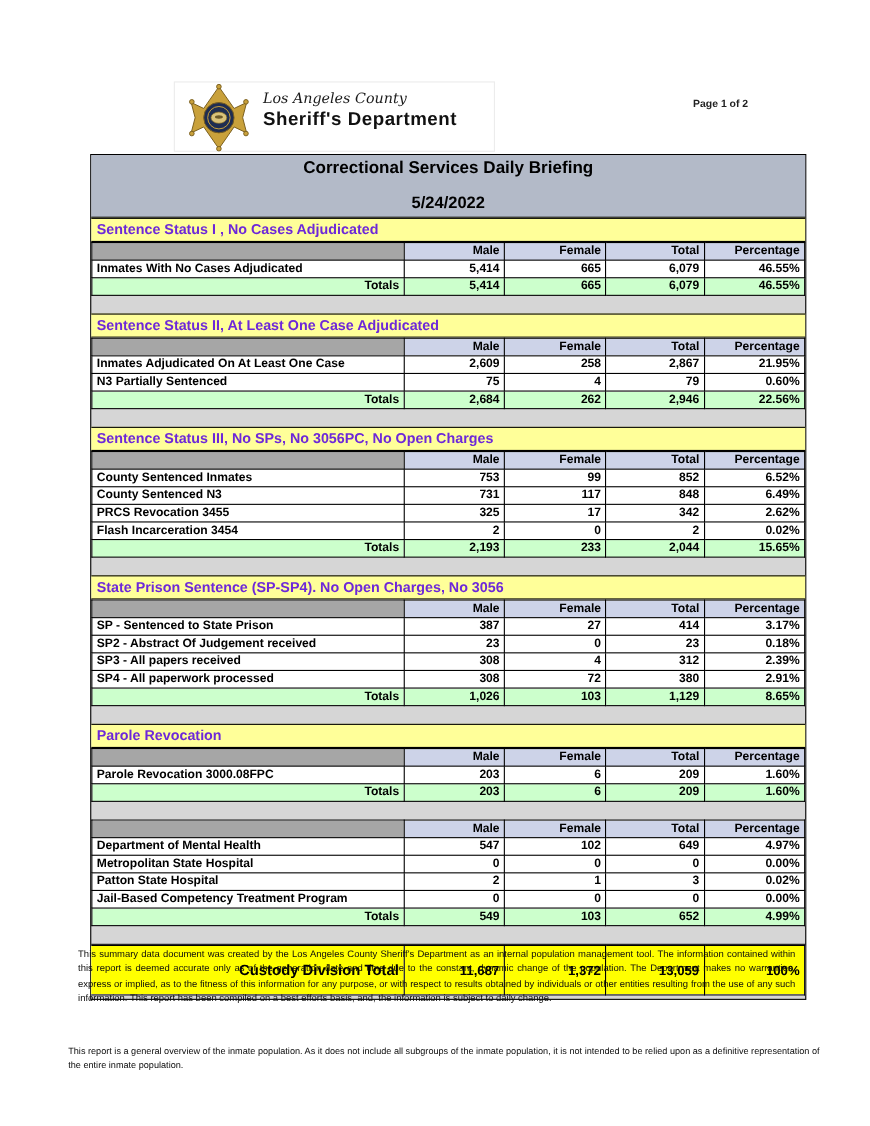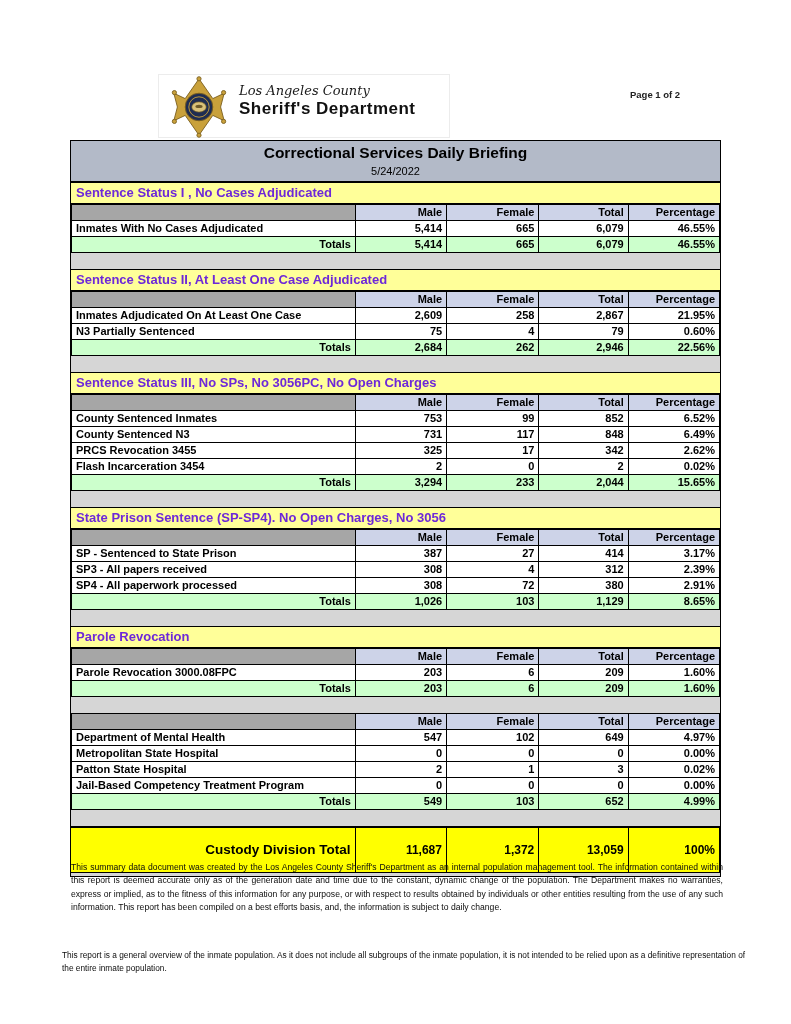--- a/index.html
+++ b/index.html
@@ -8,24 +8,24 @@
 
   
   .logo-box { position:absolute; left:158px; top:74px; width:292px; height:64px; border:1px solid #ececec; background:#fff; }
   .badge { position:absolute; left:10px; top:1px; }
   .agency { position:absolute; left:80px; top:8px; }
   .agency-line1 { font-family:"DejaVu Serif", serif; font-style:italic; font-size:13px; color:#1a1a1a; }
   .agency-line2 { font-family:"Liberation Sans", sans-serif; font-weight:bold; font-size:17px; letter-spacing:0.5px; color:#111; margin-top:1px; }
   .page-label { position:absolute; left:630px; top:89px; font-size:9.5px; font-weight:bold; color:#222; }
 
   
-  .report { position:absolute; left:70px; top:140px; width:651px; background:#d6d6d6; border:1px solid #000; padding-bottom:3px; }
+  .report { position:absolute; left:82px; top:140px; width:651px; background:#d6d6d6; border:1px solid #000; padding-bottom:3px; }
   .title-bar { background:#b3bac8; border-bottom:1px solid #000; text-align:center; padding:3px 0 4px 0; }
   .title-bar .rpt-title { font-size:15.5px; font-weight:bold; color:#000; }
-  .title-bar .rpt-date  { font-size:11px;  font-weight:normal; color:#000; margin-top:3px; }
+  .title-bar .rpt-date  { font-size:15px;  font-weight:bold; color:#000; margin-top:14px; }
 
   .section { margin-bottom:16px; }
   .sec-header { background:#ffff99; border:1px solid #000; border-left:none; border-right:none; font-size:13px; font-weight:bold; padding:2px 21px 3px 5px; color:#6d28d9; }
 
   table.grid { border-collapse:collapse; table-layout:fixed; width:100%; background:#fff; }
   table.grid td { border:1px solid #000; font-size:11px; font-weight:bold; padding:1px 4px; line-height:13px; color:#000; overflow:hidden; white-space:nowrap; }
   td.corner   { background:#a6a6a6; border-left:none; }
   td.colhead  { background:#cdd3e8; text-align:right; }
   td.rowlabel { background:#fff; text-align:left; border-left:none; }
   td.num      { background:#fff; text-align:right; }
@@ -193,21 +193,21 @@
             </tr>
             <tr>
               <td class="rowlabel">Flash Incarceration 3454</td>
               <td class="num">2</td>
               <td class="num">0</td>
               <td class="num">2</td>
               <td class="num">0.02%</td>
             </tr>
             <tr class="totals">
               <td class="totlabel">Totals</td>
-              <td class="num">3,294</td>
+              <td class="num">2,193</td>
               <td class="num">233</td>
               <td class="num">2,044</td>
               <td class="num">15.65%</td>
             </tr>
           </tbody>
         </table>
       </div>
       <div class="section">
         <div class="sec-header">State Prison Sentence (SP-SP4). No Open Charges, No 3056</div>
         <table class="grid">
@@ -225,20 +225,27 @@
               <td class="colhead">Female</td>
               <td class="colhead">Total</td>
               <td class="colhead">Percentage</td>
             </tr>
             <tr>
               <td class="rowlabel">SP - Sentenced to State Prison</td>
               <td class="num">387</td>
               <td class="num">27</td>
               <td class="num">414</td>
               <td class="num">3.17%</td>
+            </tr>
+            <tr>
+              <td class="rowlabel">SP2 - Abstract Of Judgement received</td>
+              <td class="num">23</td>
+              <td class="num">0</td>
+              <td class="num">23</td>
+              <td class="num">0.18%</td>
             </tr>
             <tr>
               <td class="rowlabel">SP3 - All papers received</td>
               <td class="num">308</td>
               <td class="num">4</td>
               <td class="num">312</td>
               <td class="num">2.39%</td>
             </tr>
             <tr>
               <td class="rowlabel">SP4 - All paperwork processed</td>

